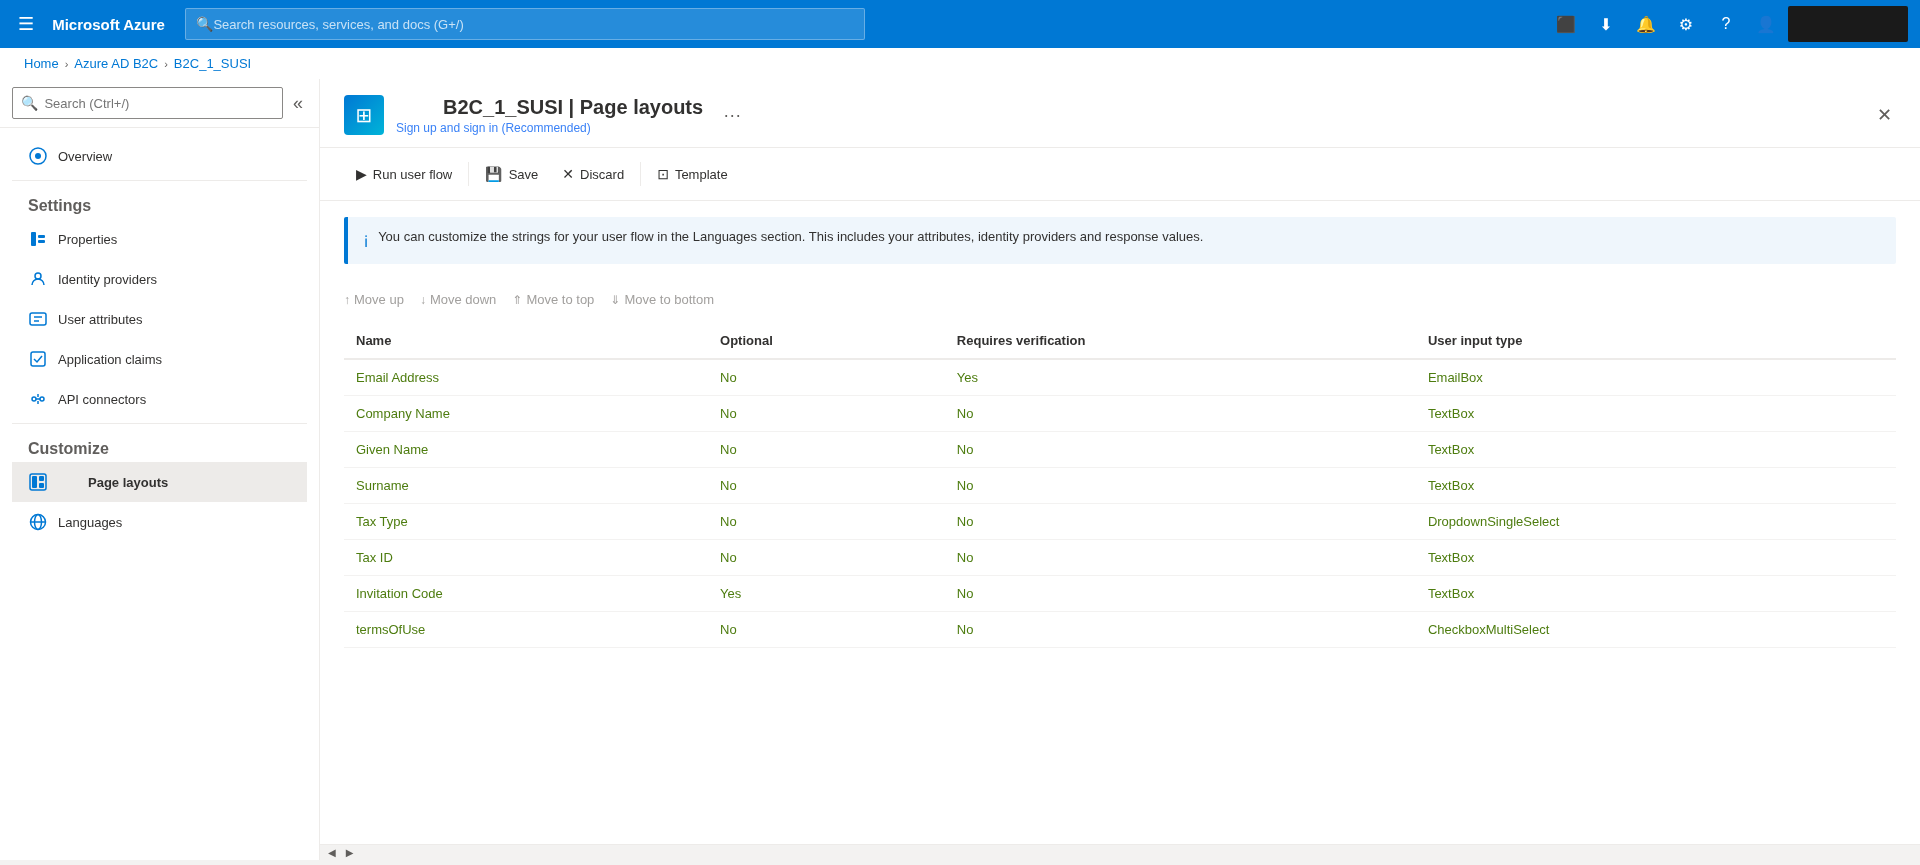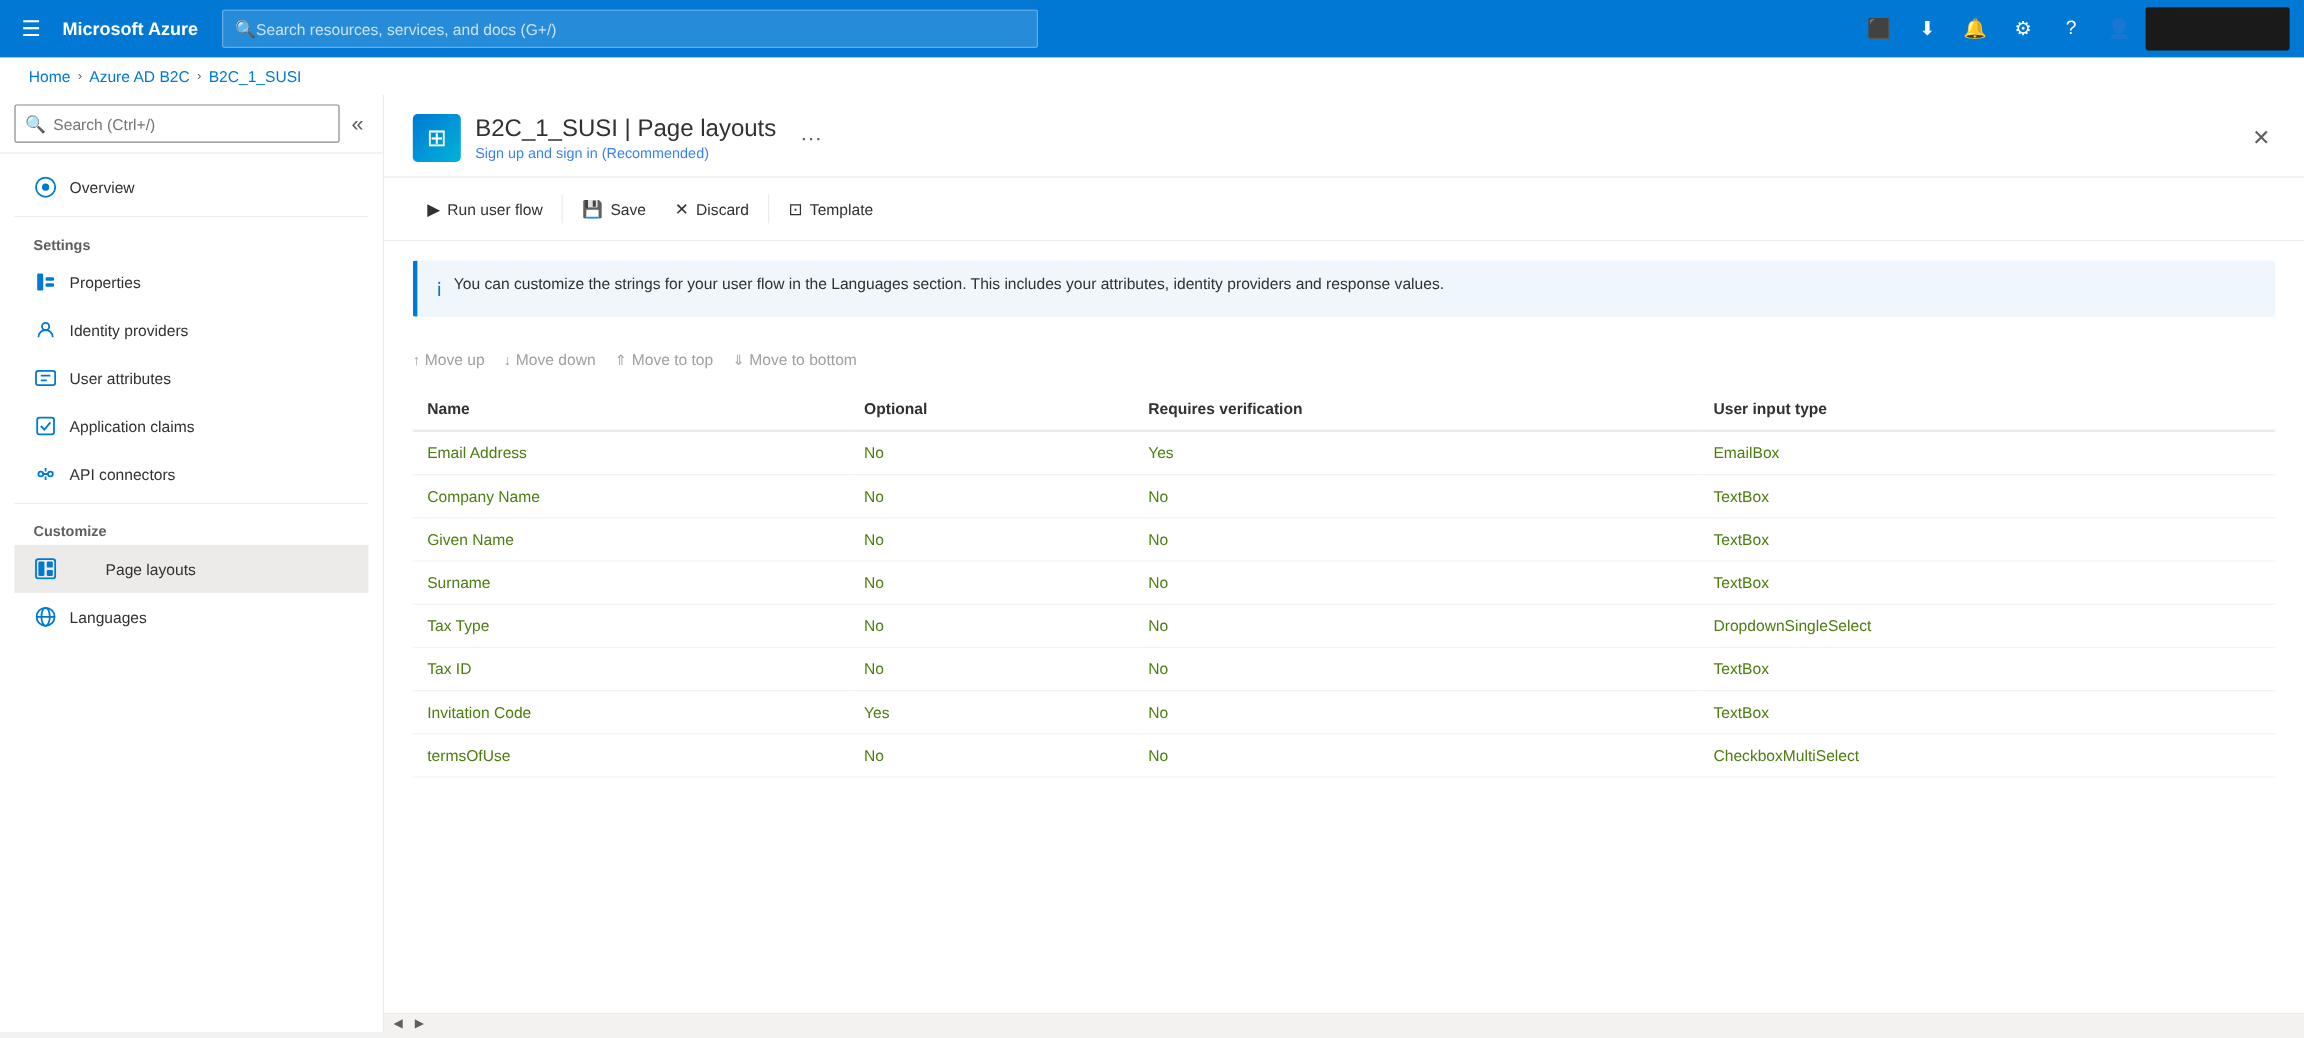--- a/index.html
+++ b/index.html
@@ -119,25 +119,25 @@
     .sidebar-item {
       display: flex;
       align-items: center;
       gap: 10px;
       padding: 8px 16px;
       cursor: pointer;
       color: #323130;
       font-size: 13px;
       height: 40px;
     }
-    .sidebar-item.active { background: #edebe9; font-weight: 400; gap: 40px; }
+    .sidebar-item.active { background: #edebe9; font-weight: 700; gap: 40px; }
     .sidebar-item-icon { width: 20px; height: 20px; display: flex; align-items: center; justify-content: center; font-size: 16px; flex-shrink: 0; }
     .sidebar-section-label {
       padding: 12px 16px 4px 16px;
-      font-size: 12px;
+      font-size: 16px;
       font-weight: 600;
       color: #605e5c;
     }
     .sidebar-divider { border: none; border-top: 1px solid #edebe9; margin: 4px 0; }
 
     
     .content-area {
       flex: 1;
       display: flex;
       flex-direction: column;
@@ -152,21 +152,21 @@
       gap: 12px;
       border-bottom: 1px solid #edebe9;
     }
     .page-header-icon {
       width: 40px; height: 40px;
       background: linear-gradient(135deg, #0078d4, #00b4d8);
       border-radius: 4px;
       display: flex; align-items: center; justify-content: center;
       font-size: 20px; color: white; flex-shrink: 0;
     }
-    .page-header-text h1 { font-size: 20px; font-weight: 400; color: #323130; }
+    .page-header-text h1 { font-size: 20px; font-weight: 700; color: #323130; margin-left: 47px; }
     .page-header-text p { font-size: 12px; color: #3b82f6; margin-top: 2px; }
     .page-header-more { margin-left: 8px; color: #605e5c; cursor: pointer; font-size: 18px; }
     .page-header-close { margin-left: auto; cursor: pointer; color: #605e5c; font-size: 18px; padding: 4px; }
 
     
     .toolbar {
       display: flex;
       align-items: center;
       gap: 0;
       padding: 8px 24px;

